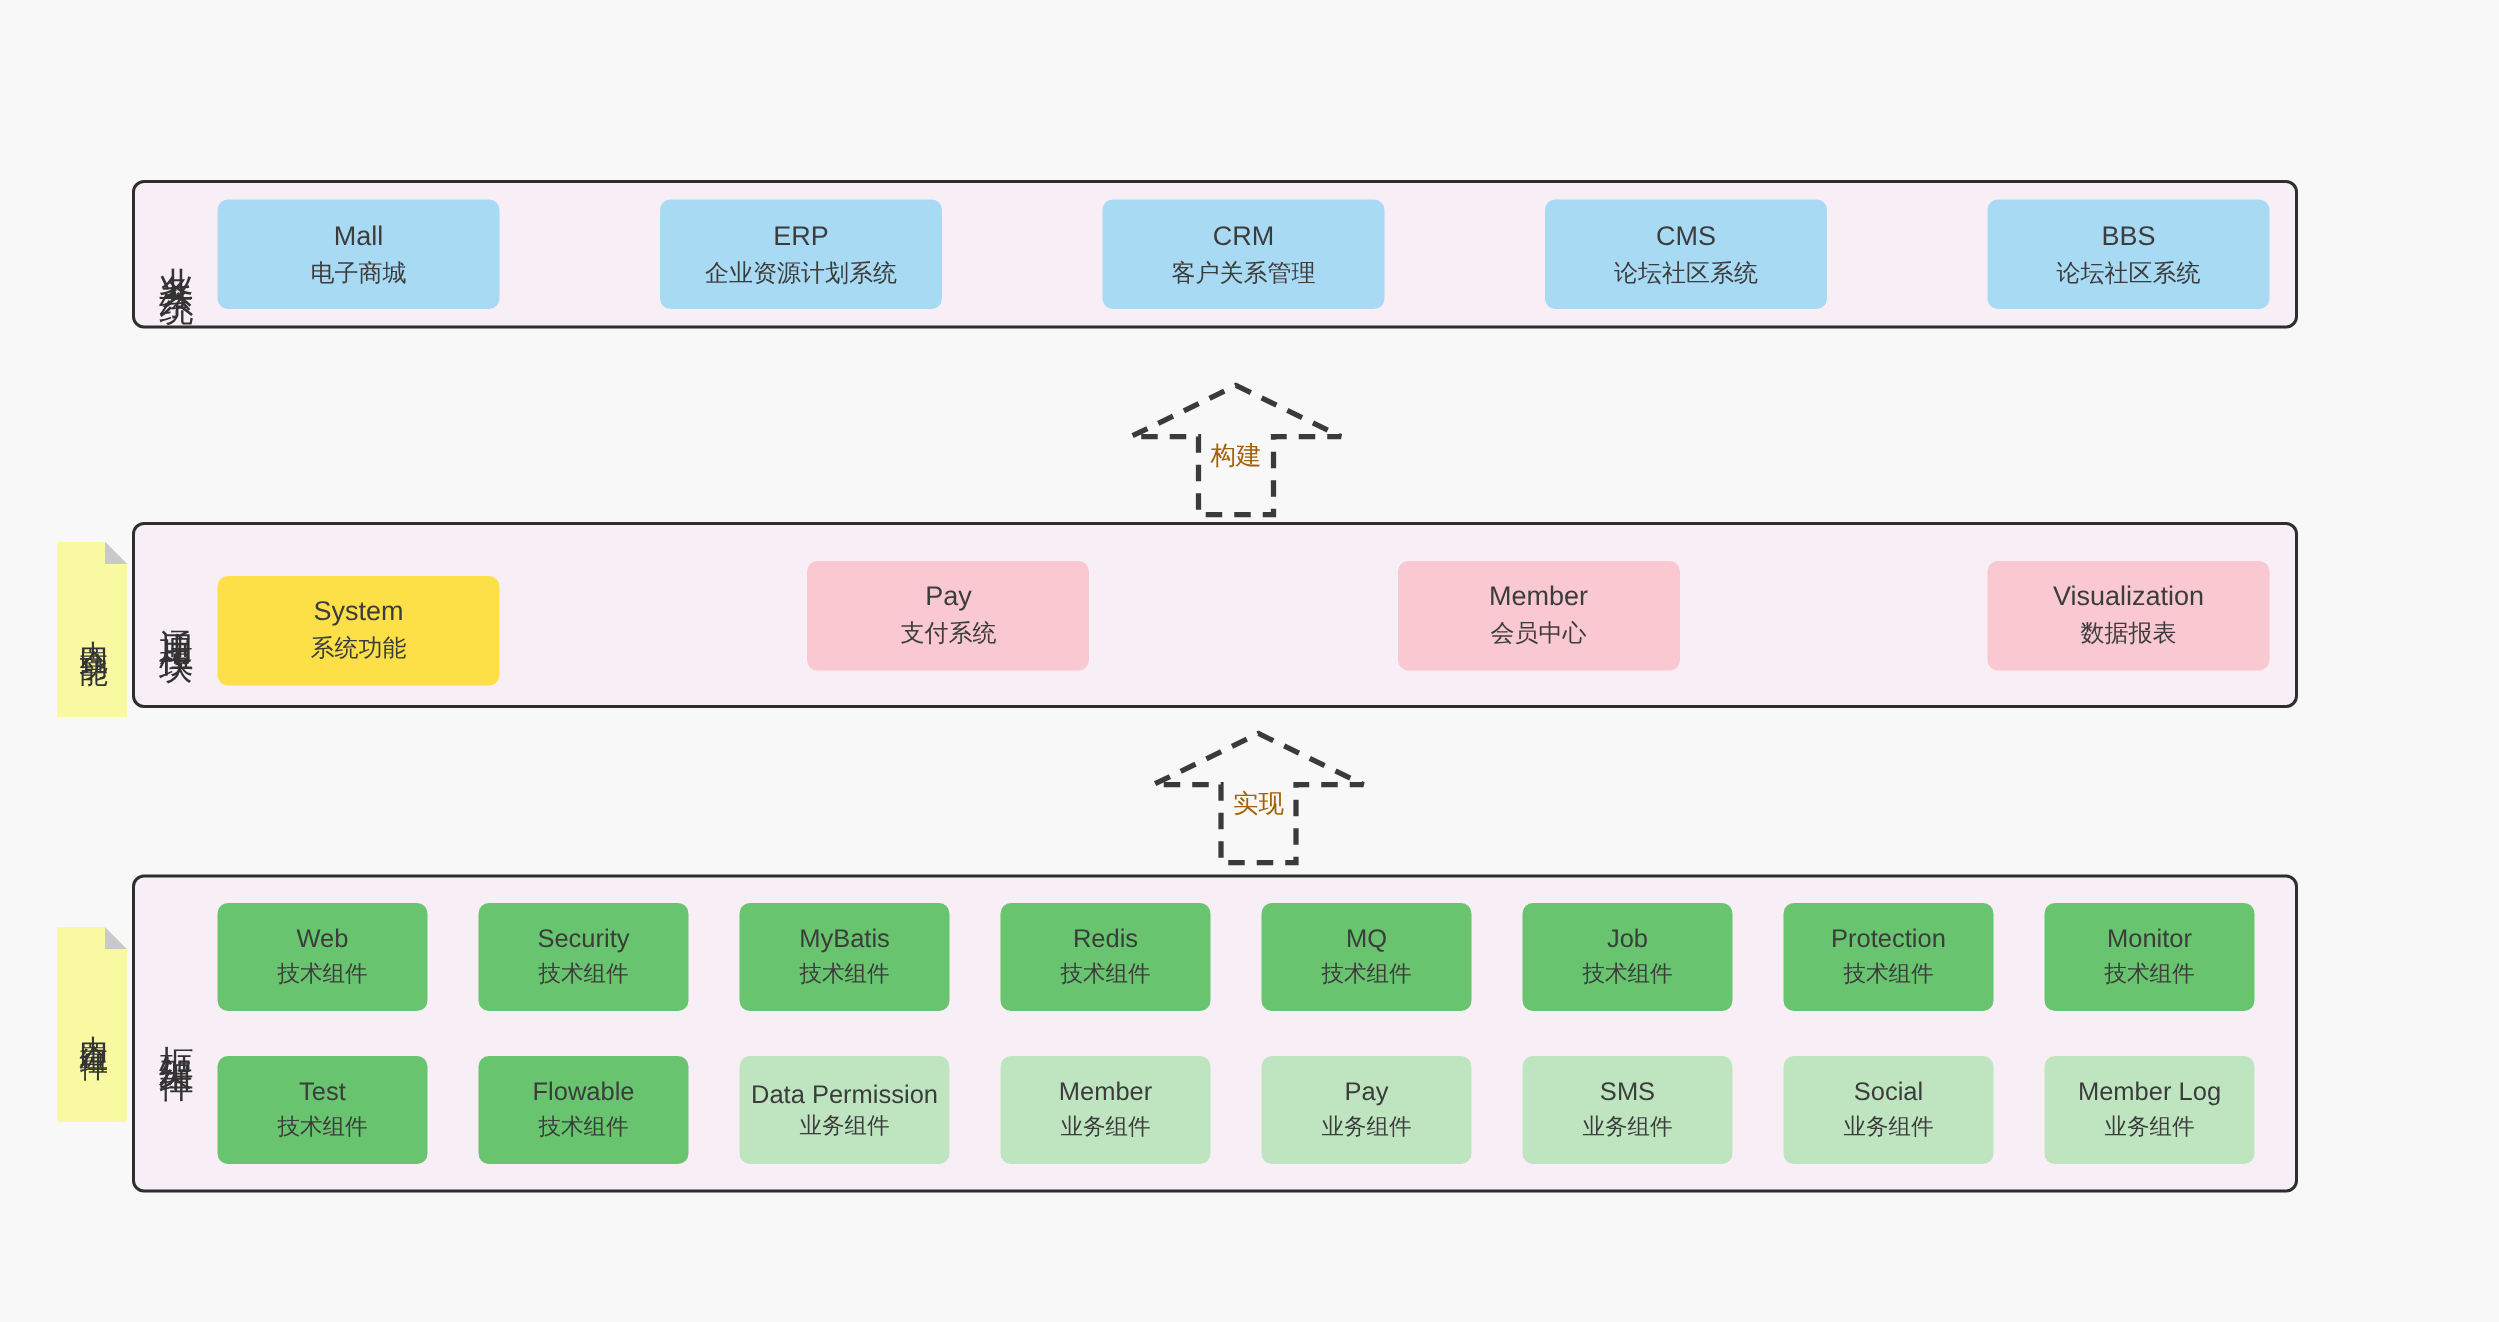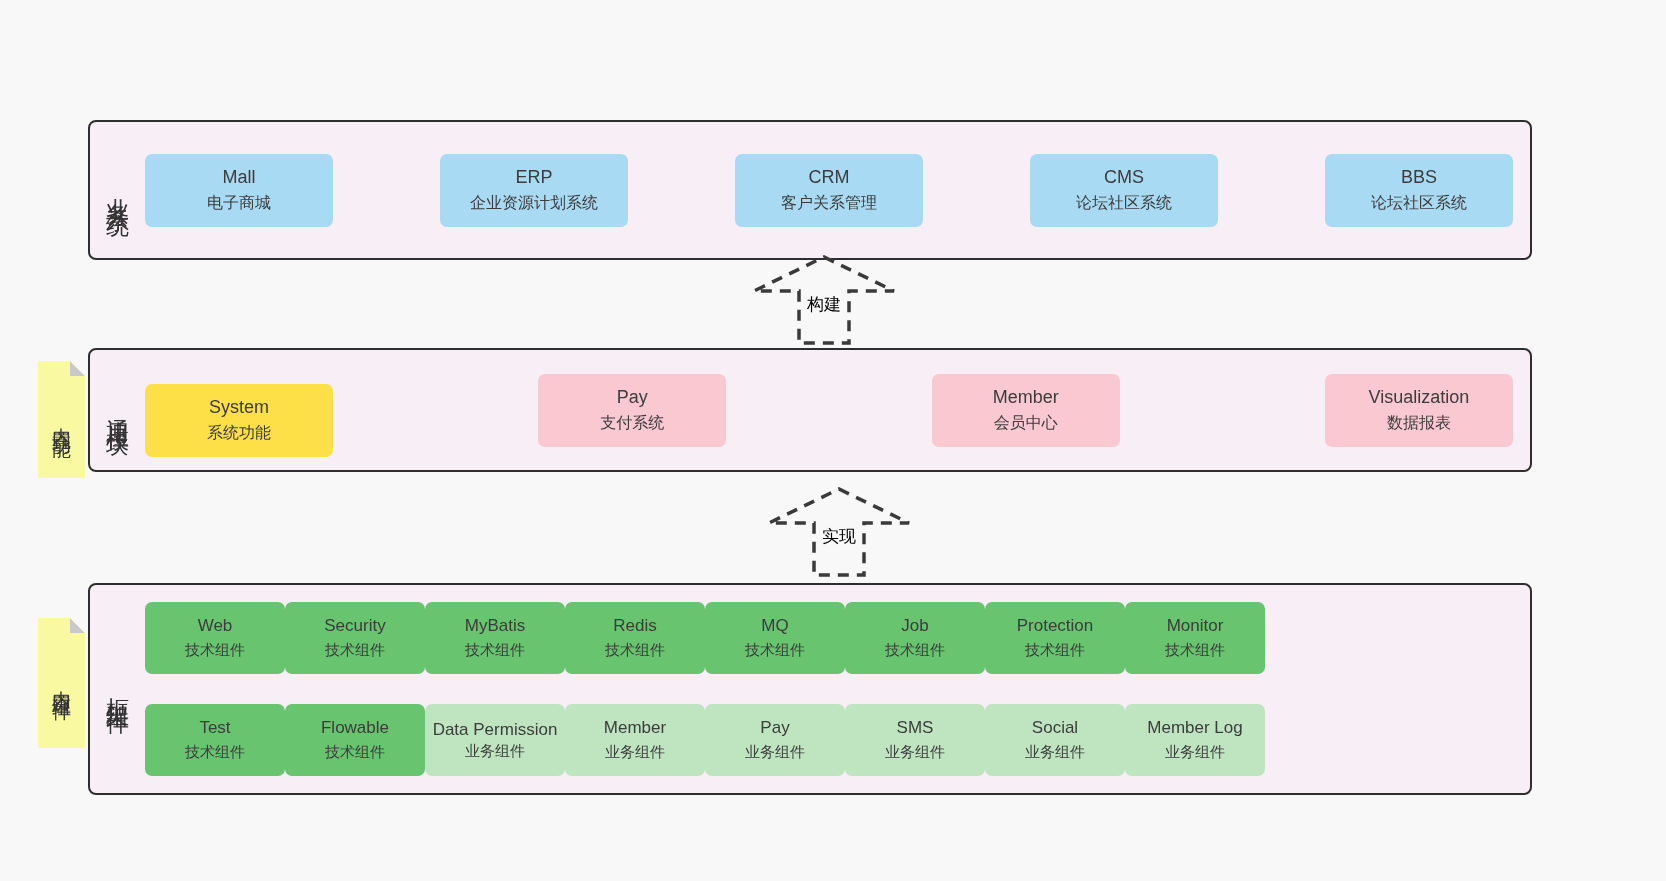--- a/index.html
+++ b/index.html
@@ -5,21 +5,21 @@
   html,body{margin:0;padding:0;}
   body{font-family:"Liberation Sans","DejaVu Sans",sans-serif;}
   .canvas{position:relative;width:1666px;height:881px;background:#f8f8f8;overflow:hidden;color:#3c3c3c;}
 
   
   .panel{position:absolute;left:88px;width:1444px;background:#f8eef6;border:2px solid #2e2e2e;border-radius:8px;box-sizing:border-box;}
   .panel-label{position:absolute;left:13px;top:50%;transform:translateY(-50%);
     writing-mode:vertical-rl;text-orientation:upright;font-size:23px;letter-spacing:5px;color:#333;}
   .boxes{position:absolute;left:55px;right:17px;top:0;bottom:0;display:flex;align-items:center;justify-content:space-between;}
   .grid{position:absolute;left:55px;right:27px;top:0;bottom:0;display:flex;flex-direction:column;justify-content:center;row-gap:30px;}
-  .grid-row{display:flex;}
+  .grid-row{display:flex;justify-content:space-between;}
 
   
   .box{width:188px;height:73px;border-radius:7px;display:flex;flex-direction:column;align-items:center;justify-content:center;text-align:center;line-height:25px;}
   .box .bname{font-size:18px;}
   .box .bdesc{font-size:16px;}
   .sm{width:140px;height:72px;line-height:24px;}
   .sm .bname{font-size:17px;}
   .sm .bdesc{font-size:15px;}
   .wrap3{line-height:21px;}
   .blue{background:#a9daf3;}
@@ -33,28 +33,28 @@
     clip-path:polygon(0 0,calc(100% - 15px) 0,100% 15px,100% 100%,0 100%);}
   .note .fold{position:absolute;top:0;right:0;width:15px;height:15px;background:#c9c9c9;
     clip-path:polygon(0 0,100% 100%,0 100%);}
   .note .note-text{position:absolute;left:50%;top:50%;transform:translate(-50%,-50%);
     writing-mode:vertical-rl;text-orientation:upright;font-size:19px;letter-spacing:4px;color:#333;white-space:nowrap;}
 
   
   .arrow{position:absolute;width:146px;height:92px;}
   .arrow svg{display:block;width:100%;height:100%;}
   .arrow .arrow-label{position:absolute;left:50%;top:54%;transform:translate(-50%,-50%);
-    background:#f8f8f8;padding:1px 3px;font-size:17px;color:#000000;white-space:nowrap;}
+    background:#f8f8f8;padding:1px 3px;font-size:17px;color:#a16207;white-space:nowrap;}
 </style>
 </head>
 <body>
 
 <div class="canvas">
 
-  <div class="panel" style="top:120px;height:140px;">
+  <div class="panel" style="top:120px;height:99px;">
     <div class="panel-label">业务系统</div>
     <div class="boxes">
       <div class="box blue">
         <span class="bname">Mall</span>
         <span class="bdesc">电子商城</span>
       </div>
       <div class="box blue">
         <span class="bname">ERP</span>
         <span class="bdesc">企业资源计划系统</span>
       </div>

